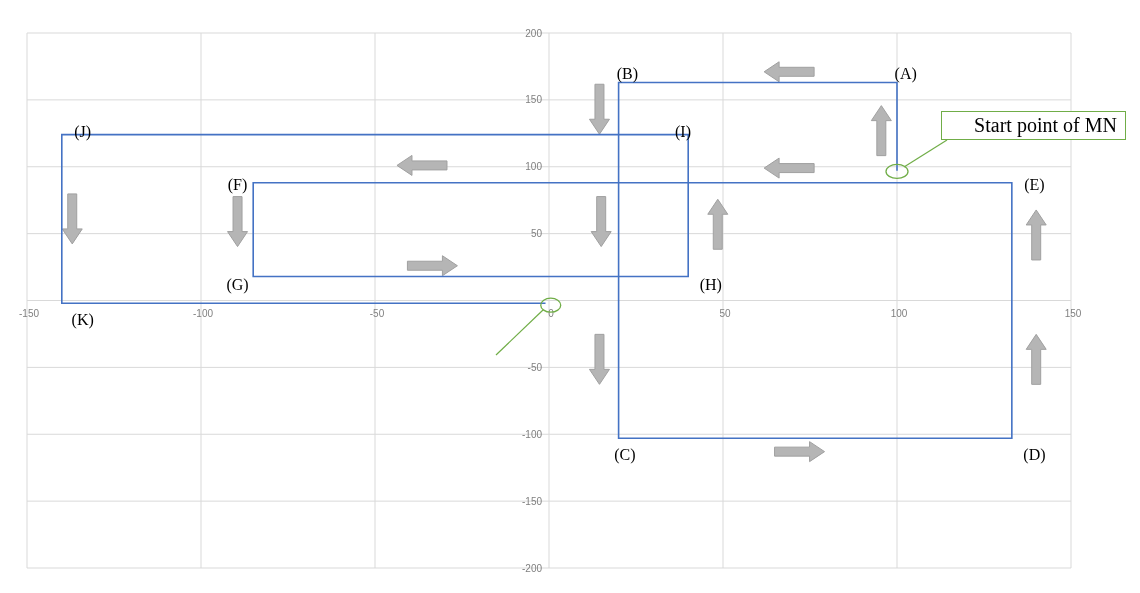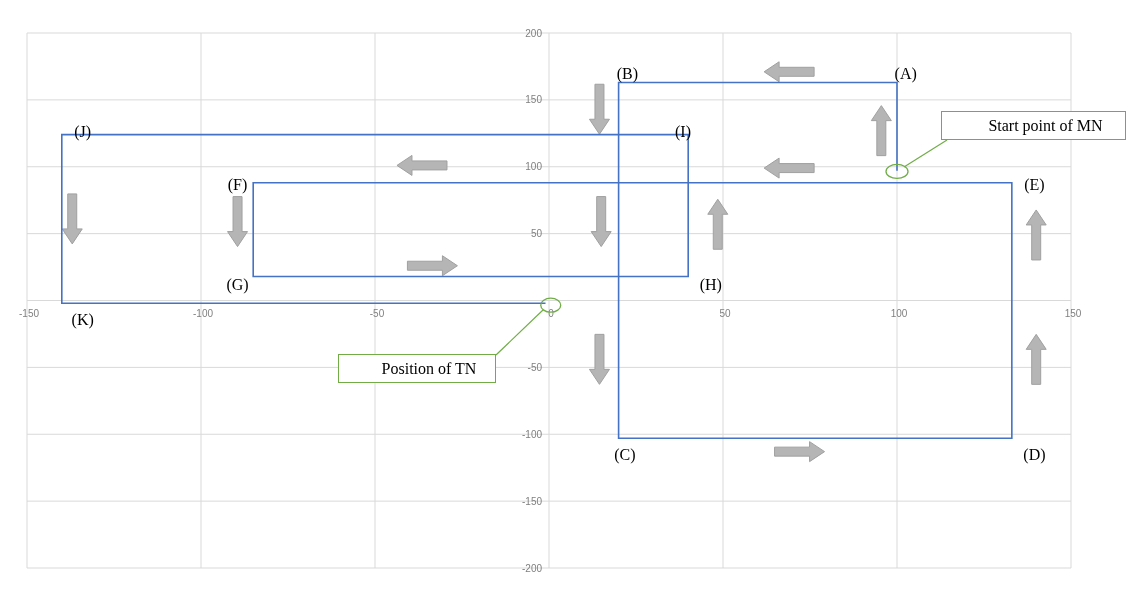--- a/index.html
+++ b/index.html
@@ -21,21 +21,21 @@
     font-family: "Liberation Serif", serif;
     font-size: 16px;
     fill: #000000;
   }
   .callout {
     position: absolute;
     border: 1.5px solid #70AD47;
     background: #ffffff;
     display: flex; align-items: center; justify-content: center;
     font-family: "Liberation Serif", serif;
-    font-size: 16px;
+    font-size: 20px;
     color: #000000;
     white-space: nowrap;
     padding-left: 24px;
   }
   #callout-mn { left: 941px; top: 111px; width: 185px; height: 29px; }
   #callout-tn { left: 338px; top: 354px; width: 158px; height: 29px; }
 </style>
 </head>
 <body>
 
@@ -97,14 +97,13 @@
       <text x="710.82" y="289.95" text-anchor="middle" class="point-label">(H)</text>
       <text x="682.98" y="136.80625" text-anchor="middle" class="point-label">(I)</text>
       <text x="82.68" y="136.80625" text-anchor="middle" class="point-label">(J)</text>
       <text x="82.68" y="324.725" text-anchor="middle" class="point-label">(K)</text>
       <ellipse cx="897" cy="171.43125" rx="11" ry="7" fill="none" stroke="#70AD47" stroke-width="1.3"></ellipse>
       <ellipse cx="550.74" cy="305.18125" rx="10" ry="7" fill="none" stroke="#70AD47" stroke-width="1.3"></ellipse>
       <line x1="947" y1="140" x2="904" y2="167" stroke="#70AD47" stroke-width="1.2"></line>
       <line x1="496" y1="355" x2="543" y2="310" stroke="#70AD47" stroke-width="1.2"></line>
     </svg>
   <div class="callout" id="callout-mn" style="border-color: rgb(112, 173, 71);">Start point of MN</div>
-  <div class="callout" id="callout-tn" style="border-color: rgb(112, 173, 71);">Position of TN</div>
 </div>
 
 </body></html>

